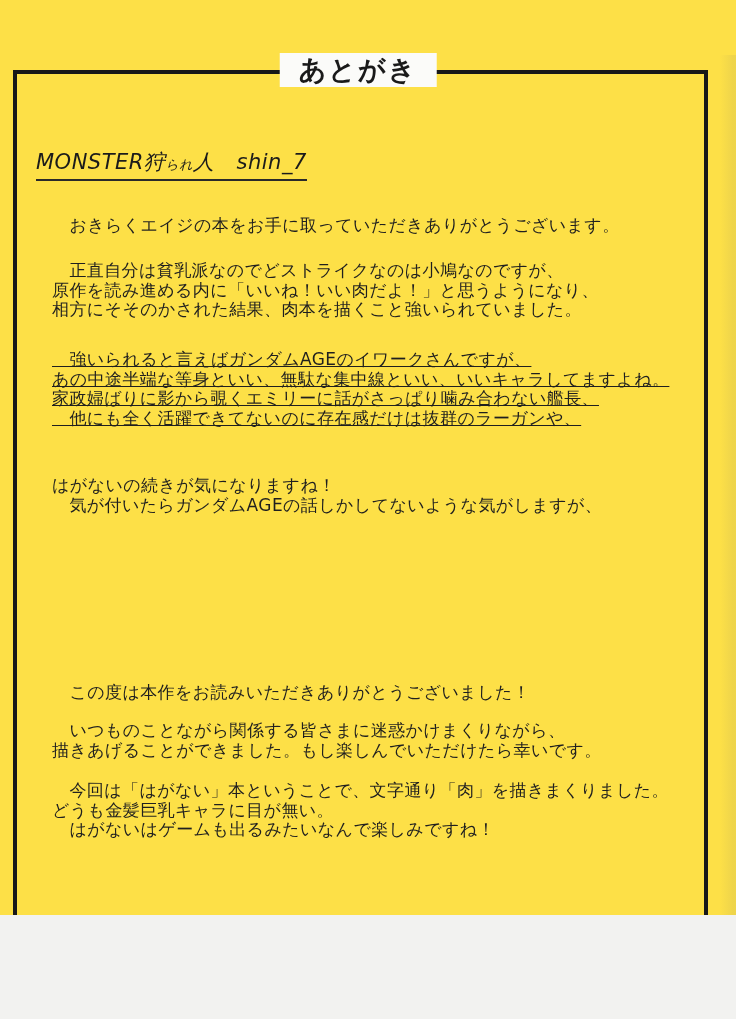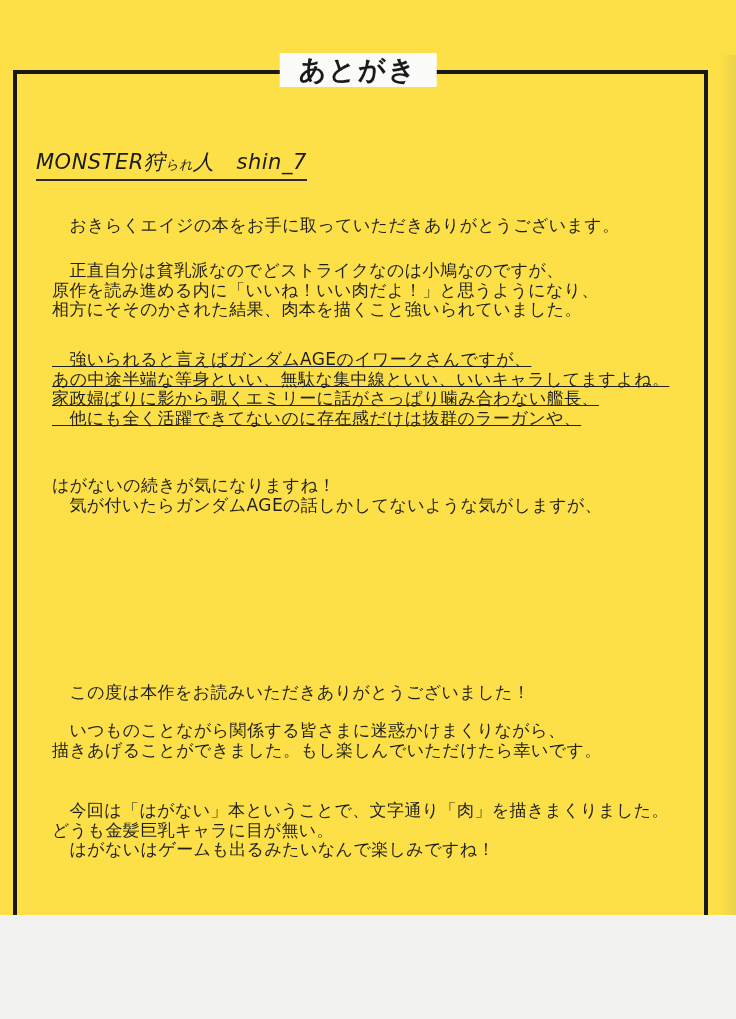--- a/index.html
+++ b/index.html
@@ -47,21 +47,21 @@
   .heading .small{font-size:13px;}
   .heading .author-1{margin-left:22px;}
   .heading .author-2{margin-left:34px;}
   .block{
     position:absolute;left:52px;
     font-size:17px;line-height:19.5px;letter-spacing:0.4px;
     color:#1f1f1f;
   }
   .line{white-space:nowrap;}
   .b1{top:216px;} .b2{top:261px;} .b3{top:350px;text-decoration:underline;} .b4{top:476px;}
-  .b5{top:683px;text-align:center;} .b6{top:721px;} .b7{top:781px;margin-top:20px;}
+  .b5{top:683px;text-align:center;} .b6{top:721px;} .b7{top:781px;}
   .page-number{
     position:absolute;left:704px;top:993px;
     font-size:11px;color:#6a6a6a;letter-spacing:1px;
   }
 </style>
 </head>
 <body>
 
 <div id="page">
 

